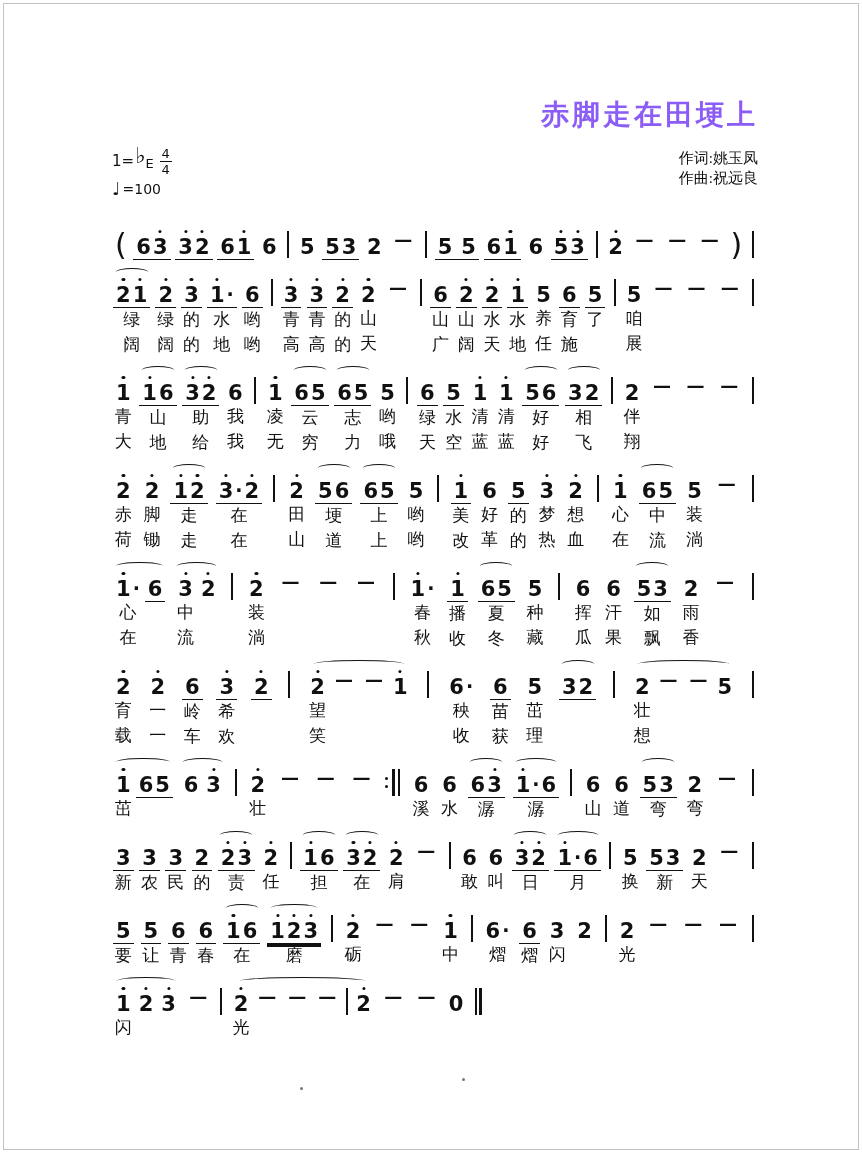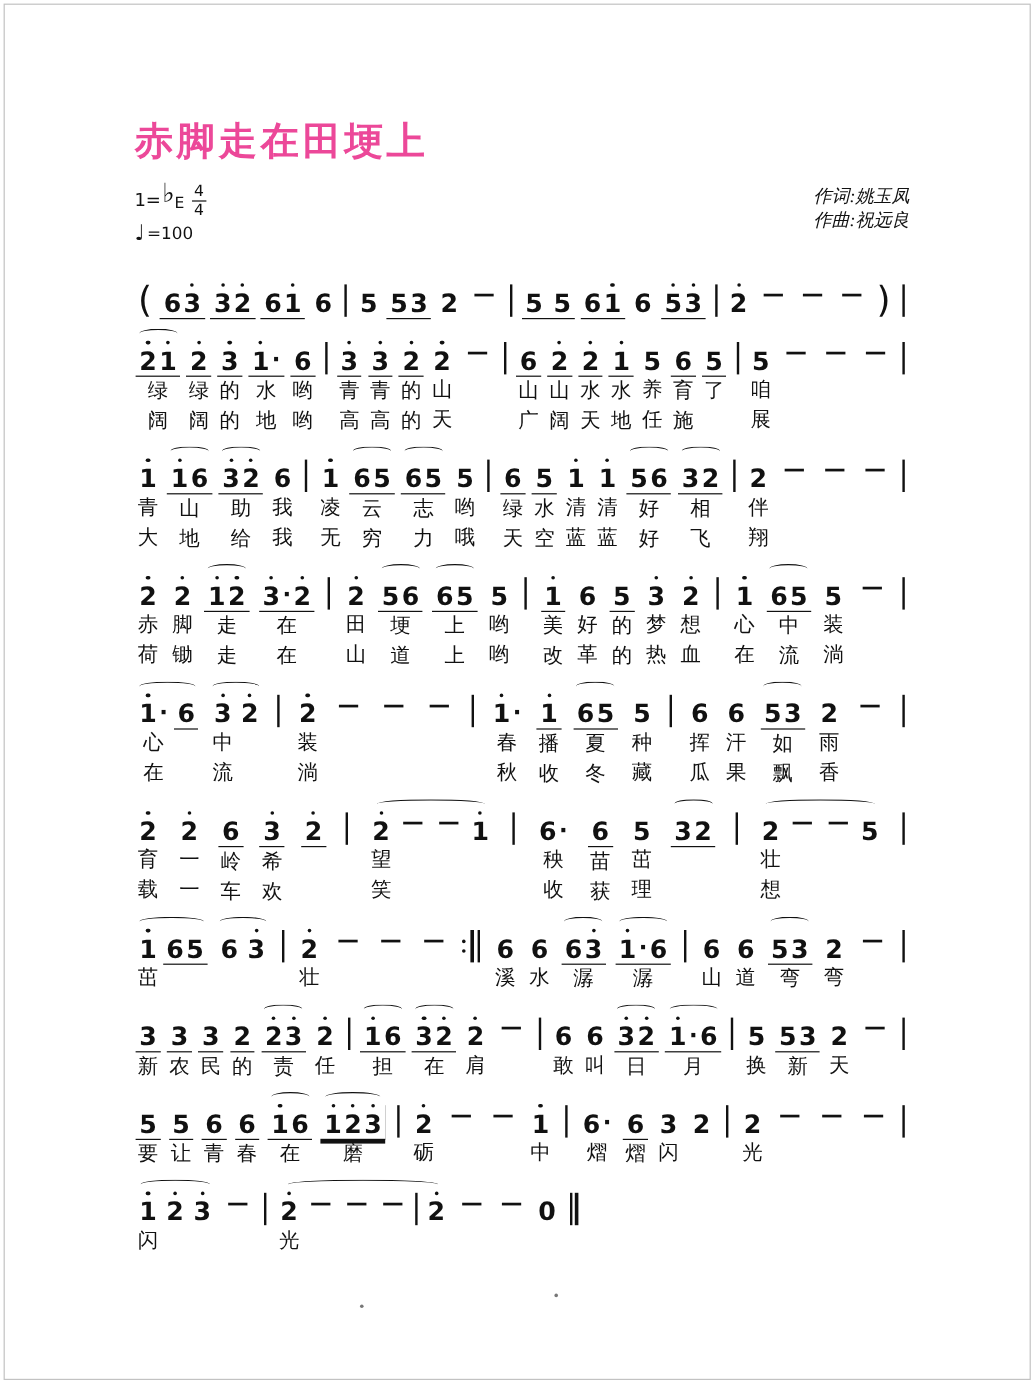--- a/index.html
+++ b/index.html
@@ -1,32 +1,32 @@
 <!DOCTYPE html>
 <html><head>
 <meta charset="utf-8">
 <style>
   html,body{margin:0;padding:0;background:#fff;}
   .canvas{position:relative;width:862px;height:1153px;background:#fff;overflow:hidden;
           font-family:"Liberation Serif", serif;color:#111;}
   .frame{position:absolute;left:3px;top:3px;right:3px;bottom:3px;border:1px solid #c2c2c2;pointer-events:none;}
   .page{position:relative;padding:96px 104px 0 112px;}
-  .title{margin:0;text-align:left;font-size:32px;font-weight:600;letter-spacing:3px;color:#ec4899;
+  .title{margin:0;text-align:right;font-size:28px;font-weight:600;letter-spacing:3px;color:#8b5cf6;
          font-family:"Liberation Serif", serif;}
   .meta-row{display:flex;justify-content:space-between;align-items:flex-start;margin-top:14px;margin-bottom:8px;height:62px;}
   .keyblock{font-family:"DejaVu Sans", sans-serif;font-size:15px;}
   .keyline{display:flex;align-items:center;height:26px;}
   .flat{font-size:22px;font-weight:700;position:relative;top:-6px;margin-left:1px;}
   .keyletter{font-size:13px;position:relative;top:2px;}
   .ts{display:inline-flex;flex-direction:column;align-items:center;margin-left:6px;line-height:1;}
   .tnum{font-style:normal;font-size:13px;font-weight:400;}
   .tbar{width:12px;height:1px;background:#111;margin:1px 0;}
   .tempo{margin-top:4px;font-size:14px;display:flex;align-items:center;}
   .qnote{font-size:18px;margin-right:2px;}
-  .credits{text-align:center;font-size:15px;line-height:1.35;font-family:"Liberation Serif", serif;font-style:italic;}
+  .credits{text-align:center;font-size:15px;line-height:1.35;font-family:"Liberation Serif", serif;}
   .score{display:flex;flex-direction:column;}
   .line{display:flex;justify-content:space-between;align-items:flex-start;width:100%;margin-bottom:6px;}
   .line.narrow{width:58%;margin-right:auto;}
   .cell{display:flex;flex-direction:column;align-items:center;margin:0 1px;}
   .arczone{height:10px;width:100%;display:flex;justify-content:center;align-items:flex-end;}
   .arc{width:86%;min-width:18px;height:7px;border-top:1.6px solid #111;border-radius:50% 50% 0 0;}
   .notes{height:30px;display:flex;align-items:flex-end;padding:0 2px 1px 2px;}
   .notes.u1{border-bottom:1.8px solid #111;}
   .notes.u2{border-bottom:1.8px solid #111;box-shadow:0 3px 0 #111;}
   .nd{position:relative;font-family:"DejaVu Sans", sans-serif;font-weight:700;font-size:21px;line-height:1;padding:0 1px;}

